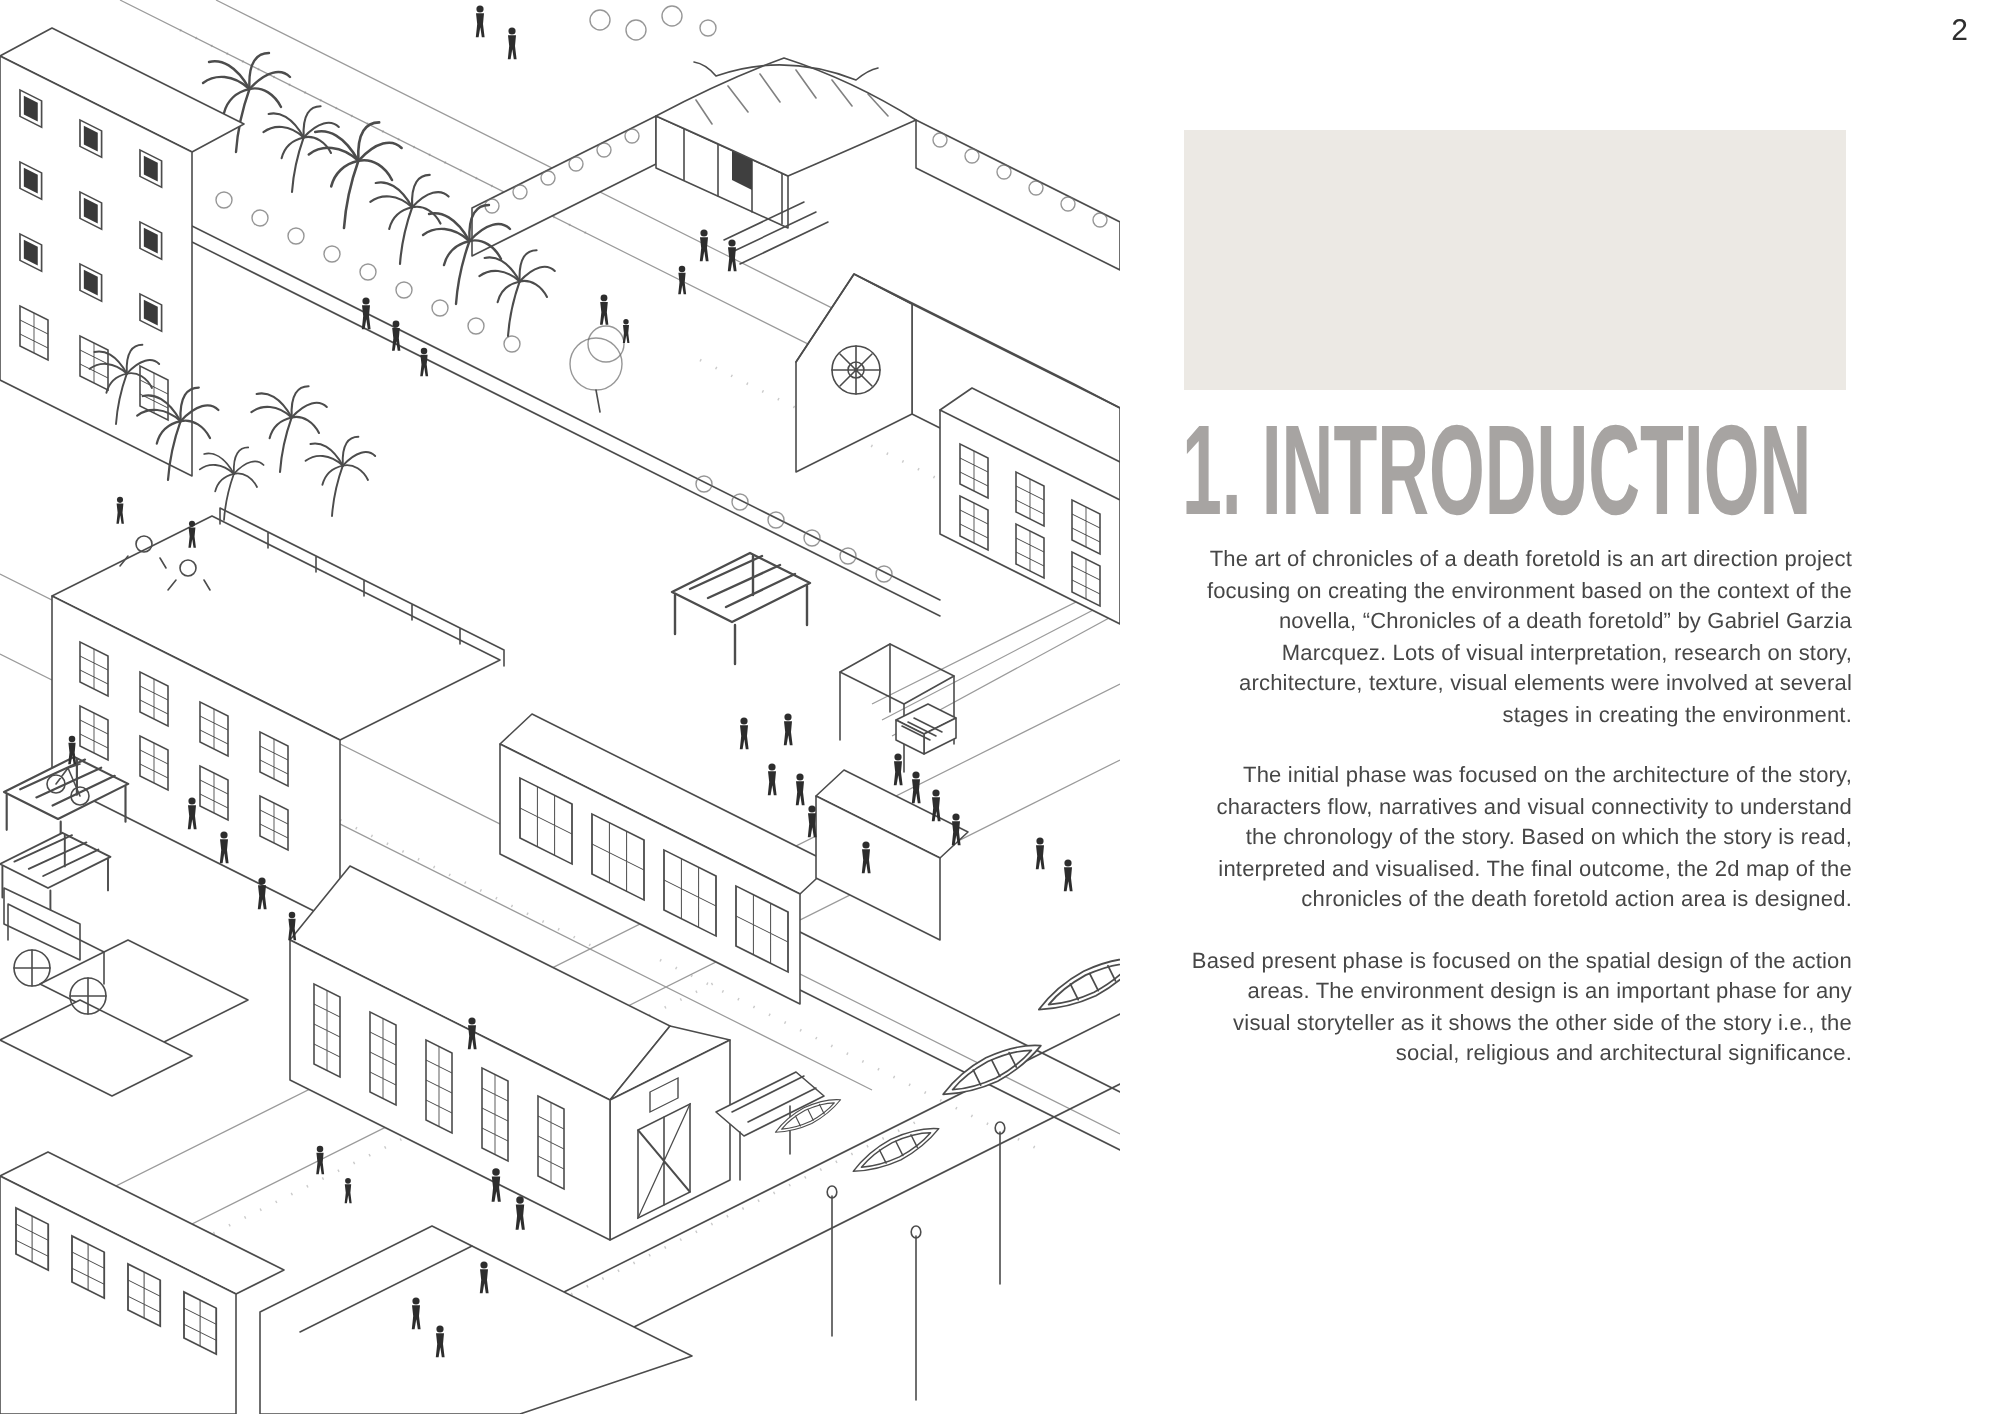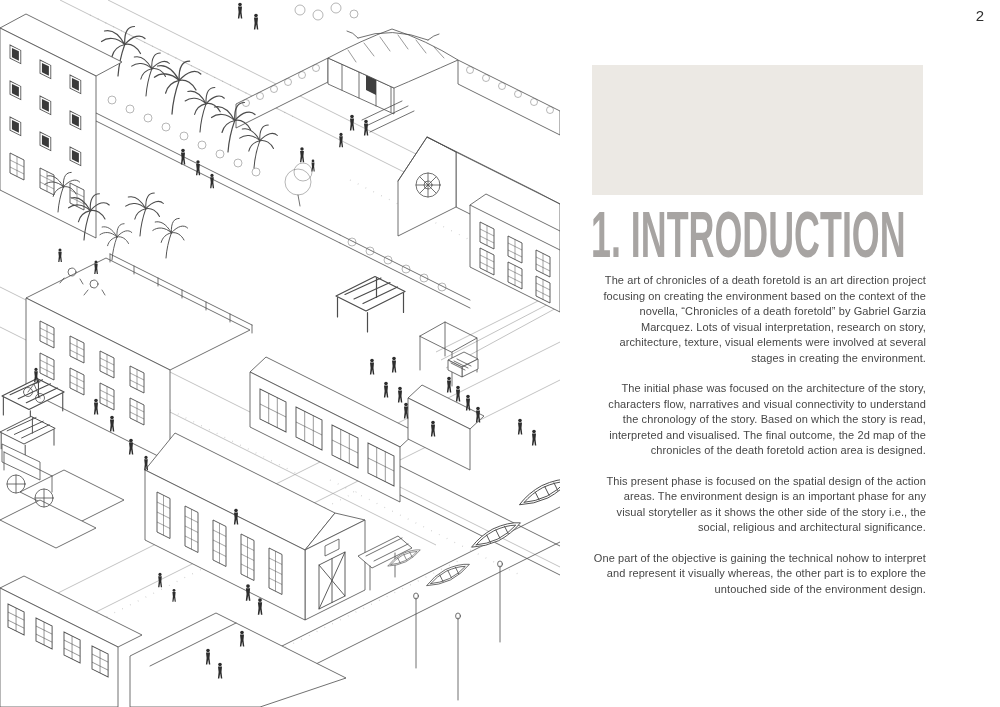--- a/index.html
+++ b/index.html
@@ -356,16 +356,15 @@
 </div>
 
 <div class="page-num">2</div>
 
 <div class="col">
   <div class="photo" style="background: rgb(236, 233, 228);"></div>
   <h1 class="head" style="color: rgb(167, 164, 162);">1. INTRODUCTION</h1>
   <div class="paras">
     <p>The art of chronicles of a death foretold is an art direction project focusing on creating the environment based on the context of the novella, “Chronicles of a death foretold” by Gabriel Garzia Marcquez. Lots of visual interpretation, research on story, architecture, texture, visual elements were involved at several stages in creating the environment.</p>
     <p>The initial phase was focused on the architecture of the story, characters flow, narratives and visual connectivity to understand the chronology of the story. Based on which the story is read, interpreted and visualised. The final outcome, the 2d map of the chronicles of the death foretold action area is designed.</p>
-    <p>This present phase is focused on the spatial design of the action areas. The environment design is an important phase for any visual storyteller as it shows the other side of the story i.e., the social, religious and architectural significance.</p>
-    <p>One part of the objective is gaining the technical nohow to interpret and represent it visually whereas, the other part is to explore the untouched side of the environment design.</p>
+    <p>Based present phase is focused on the spatial design of the action areas. The environment design is an important phase for any visual storyteller as it shows the other side of the story i.e., the social, religious and architectural significance.</p>
   </div>
 </div>
 
 </body></html>

